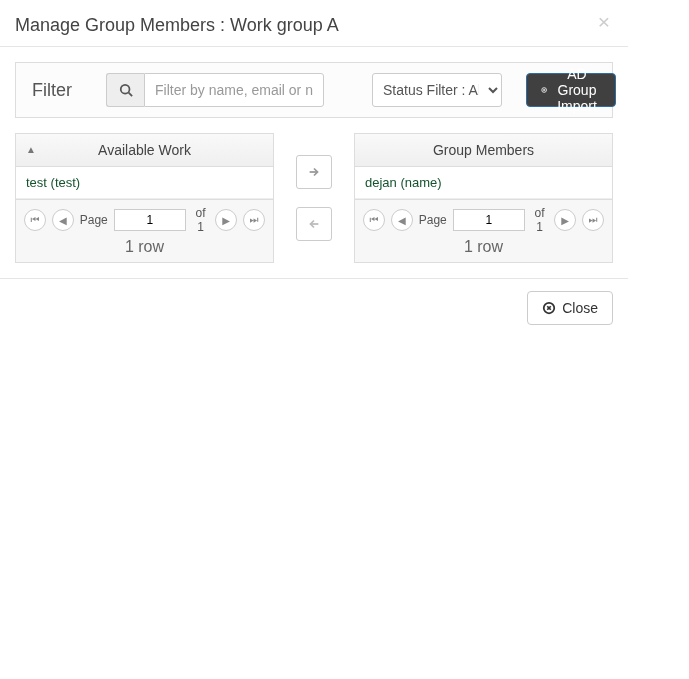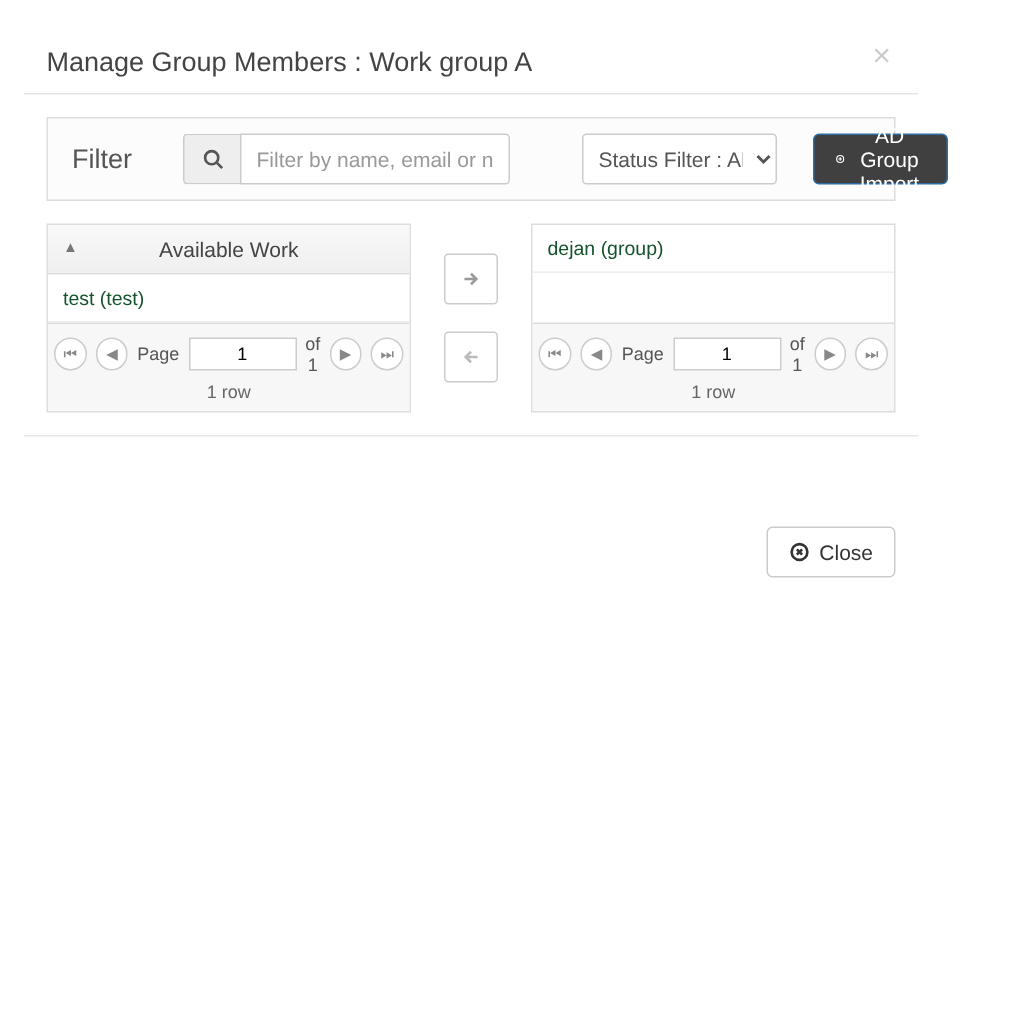--- a/index.html
+++ b/index.html
@@ -6,21 +6,21 @@
   body {
     margin: 0;
     font-family: "Helvetica Neue", Helvetica, Arial, sans-serif;
     font-size: 14px;
     color: #333;
     background: #fff;
     width: 689px;
   }
   .modal {
     width: 628px;
-    padding: 16px;
+    padding: 0;
   }
   .modal-header {
     padding: 15px 15px 10px 15px;
     position: relative;
     border-bottom: 1px solid #e5e5e5;
   }
   .modal-title {
     font-size: 18px;
     font-weight: 400;
     color: #444;
@@ -173,21 +173,21 @@
     font-size: 10px;
   }
   .pager input {
     width: 72px;
     height: 22px;
     border: 1px solid #ccc;
     text-align: center;
     font-size: 12px;
   }
   .row-count {
-    font-size: 12px;
+    font-size: 16px;
     color: #666;
     margin-top: 4px;
   }
   .transfer-col {
     width: 80px;
     display: flex;
     flex-direction: column;
     align-items: center;
     justify-content: center;
     gap: 18px;
@@ -215,21 +215,20 @@
     background: #fff;
     border: 1px solid #ccc;
     color: #333;
     padding: 0 14px;
     font-size: 14px;
     border-radius: 4px;
     cursor: pointer;
     display: inline-flex;
     align-items: center;
     gap: 6px;
-    margin-top: 48px;
   }
   svg.icon { width: 14px; height: 14px; }
 </style>
 </head>
 <body>
 
 <div class="modal">
 
   <div class="modal-header">
     <h4 class="modal-title">Manage Group Members : Work group A</h4>
@@ -304,22 +303,25 @@
         </button>
         <button class="transfer-btn">
           <svg class="icon" viewBox="0 0 16 16" fill="none" stroke="#bbb" stroke-width="2">
             <line x1="13" y1="8" x2="4" y2="8"></line>
             <polyline points="8,4 4,8 8,12"></polyline>
           </svg>
         </button>
       </div>
 
       <div class="panel">
+        <div class="panel-header">
+          <span>Group Members</span>
+        </div>
         <div class="panel-body">
-          <div class="row-item">dejan (group)</div>
+          <div class="row-item">dejan (name)</div>
         </div>
         <div class="panel-footer">
           <div class="pager">
             <button class="pager-btn">
               <span>⏮</span>
             </button>
             <button class="pager-btn">
               <span>◀</span>
             </button>
             <span>Page</span>

